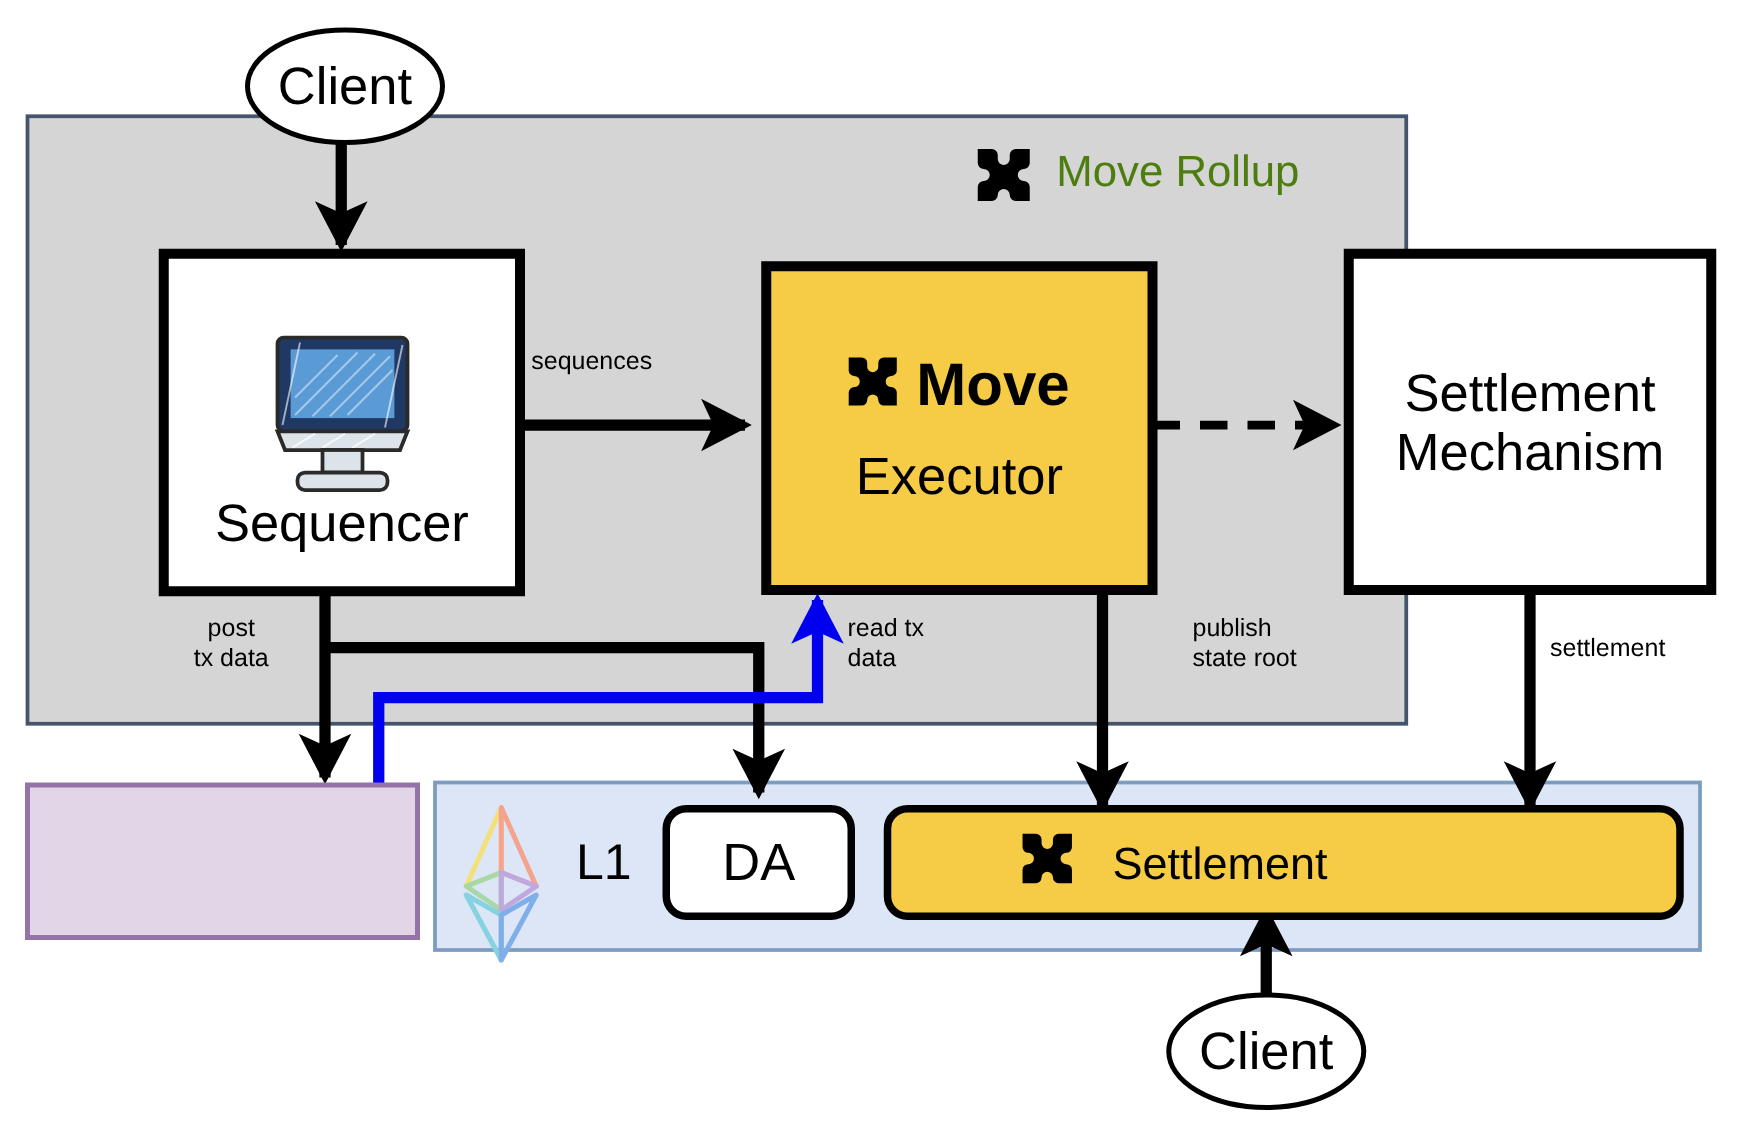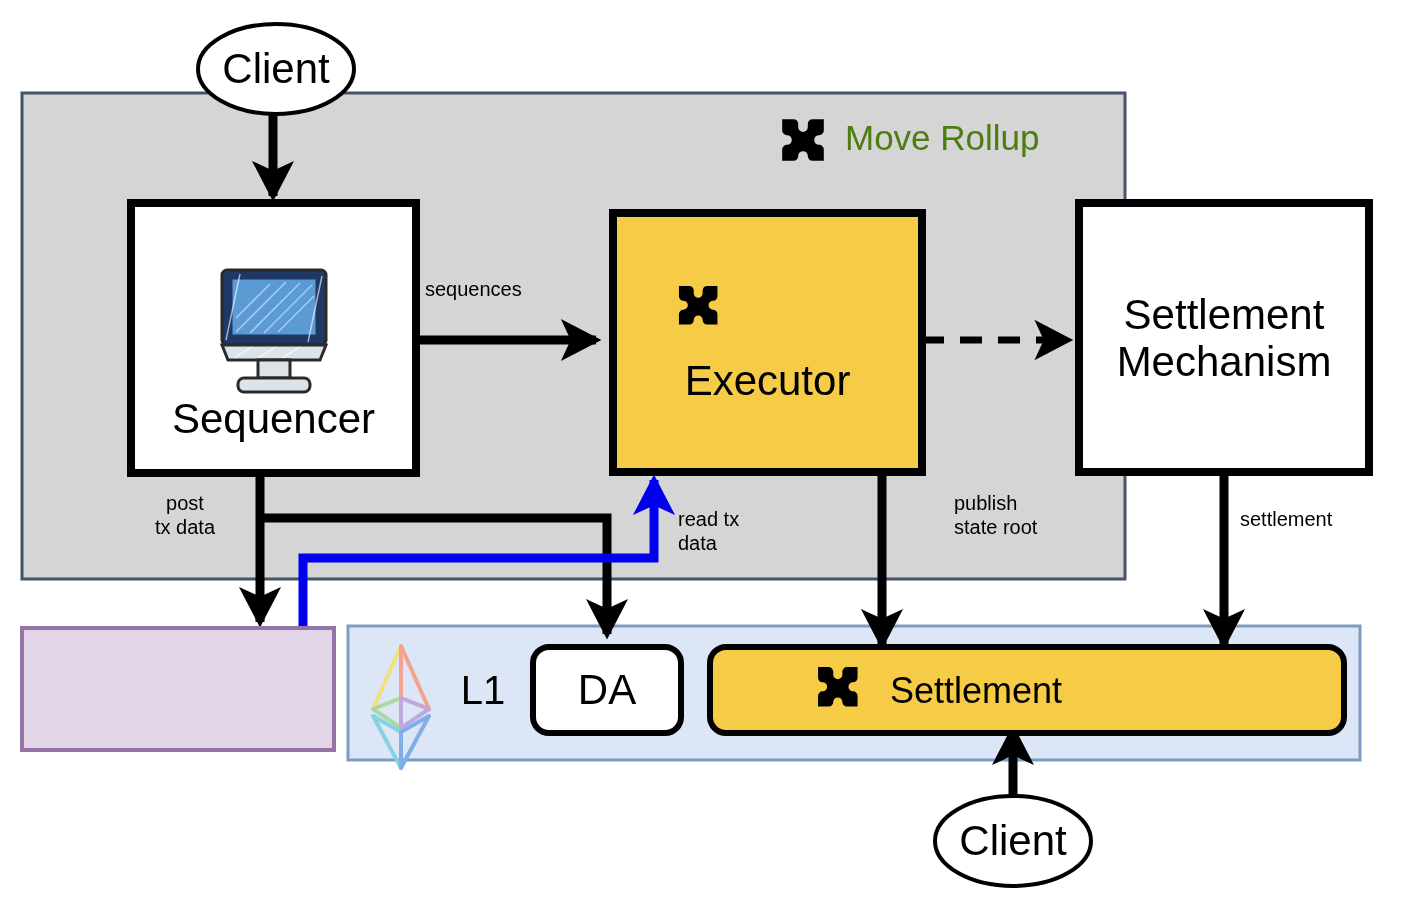--- a/index.html
+++ b/index.html
@@ -165,39 +165,40 @@
   <div class="group-title" style="left: 845px; top: 118px;">
     <span>Move Rollup</span>
   </div>
 
   <div class="node-label boxtext" style="left: 448px; top: 660px; width: 70px; height: 60px; font-size: 40px;">L1</div>
 
   <div class="node-label big" style="left: 198px; top: 44px; width: 156px; height: 50px;">Client</div>
 
   <div class="node-label big" style="left: 131px; top: 393px; width: 285px; height: 52px;">Sequencer</div>
 
+  <div class="node-label" style="left: 733px; top: 282px; width: 180px; height: 54px; font-size: 48px; font-weight: bold; justify-content: flex-start;">Move</div>
 
   <div class="node-label" style="left: 613px; top: 355px; width: 309px; height: 52px; font-size: 42px;">Executor</div>
 
   <div class="node-label big" style="left: 1079px; top: 282px; width: 290px; height: 112px;">Settlement
 Mechanism</div>
 
 
   <div class="node-label big" style="left: 533px; top: 664px; width: 148px; height: 52px;">DA</div>
 
   <div class="node-label" style="left: 890px; top: 668px; width: 280px; height: 46px; font-size: 36px; justify-content: flex-start;">Settlement</div>
 
   <div class="node-label big" style="left: 935px; top: 816px; width: 156px; height: 50px;">Client</div>
 
   <div class="edge-label" style="left: 425px; top: 278px;">sequences</div>
 
   <div class="edge-label" style="left: 115px; top: 492px; width: 140px; text-align: center;">post
 tx data</div>
 
-  <div class="edge-label" style="left: 678px; top: 492px; margin-top: 16px;">read tx
+  <div class="edge-label" style="left: 678px; top: 492px;">read tx
 data</div>
 
   <div class="edge-label" style="left: 954px; top: 492px;">publish
 state root</div>
 
   <div class="edge-label" style="left: 1240px; top: 508px;">settlement</div>
 
 </div>
 
 </body></html>

